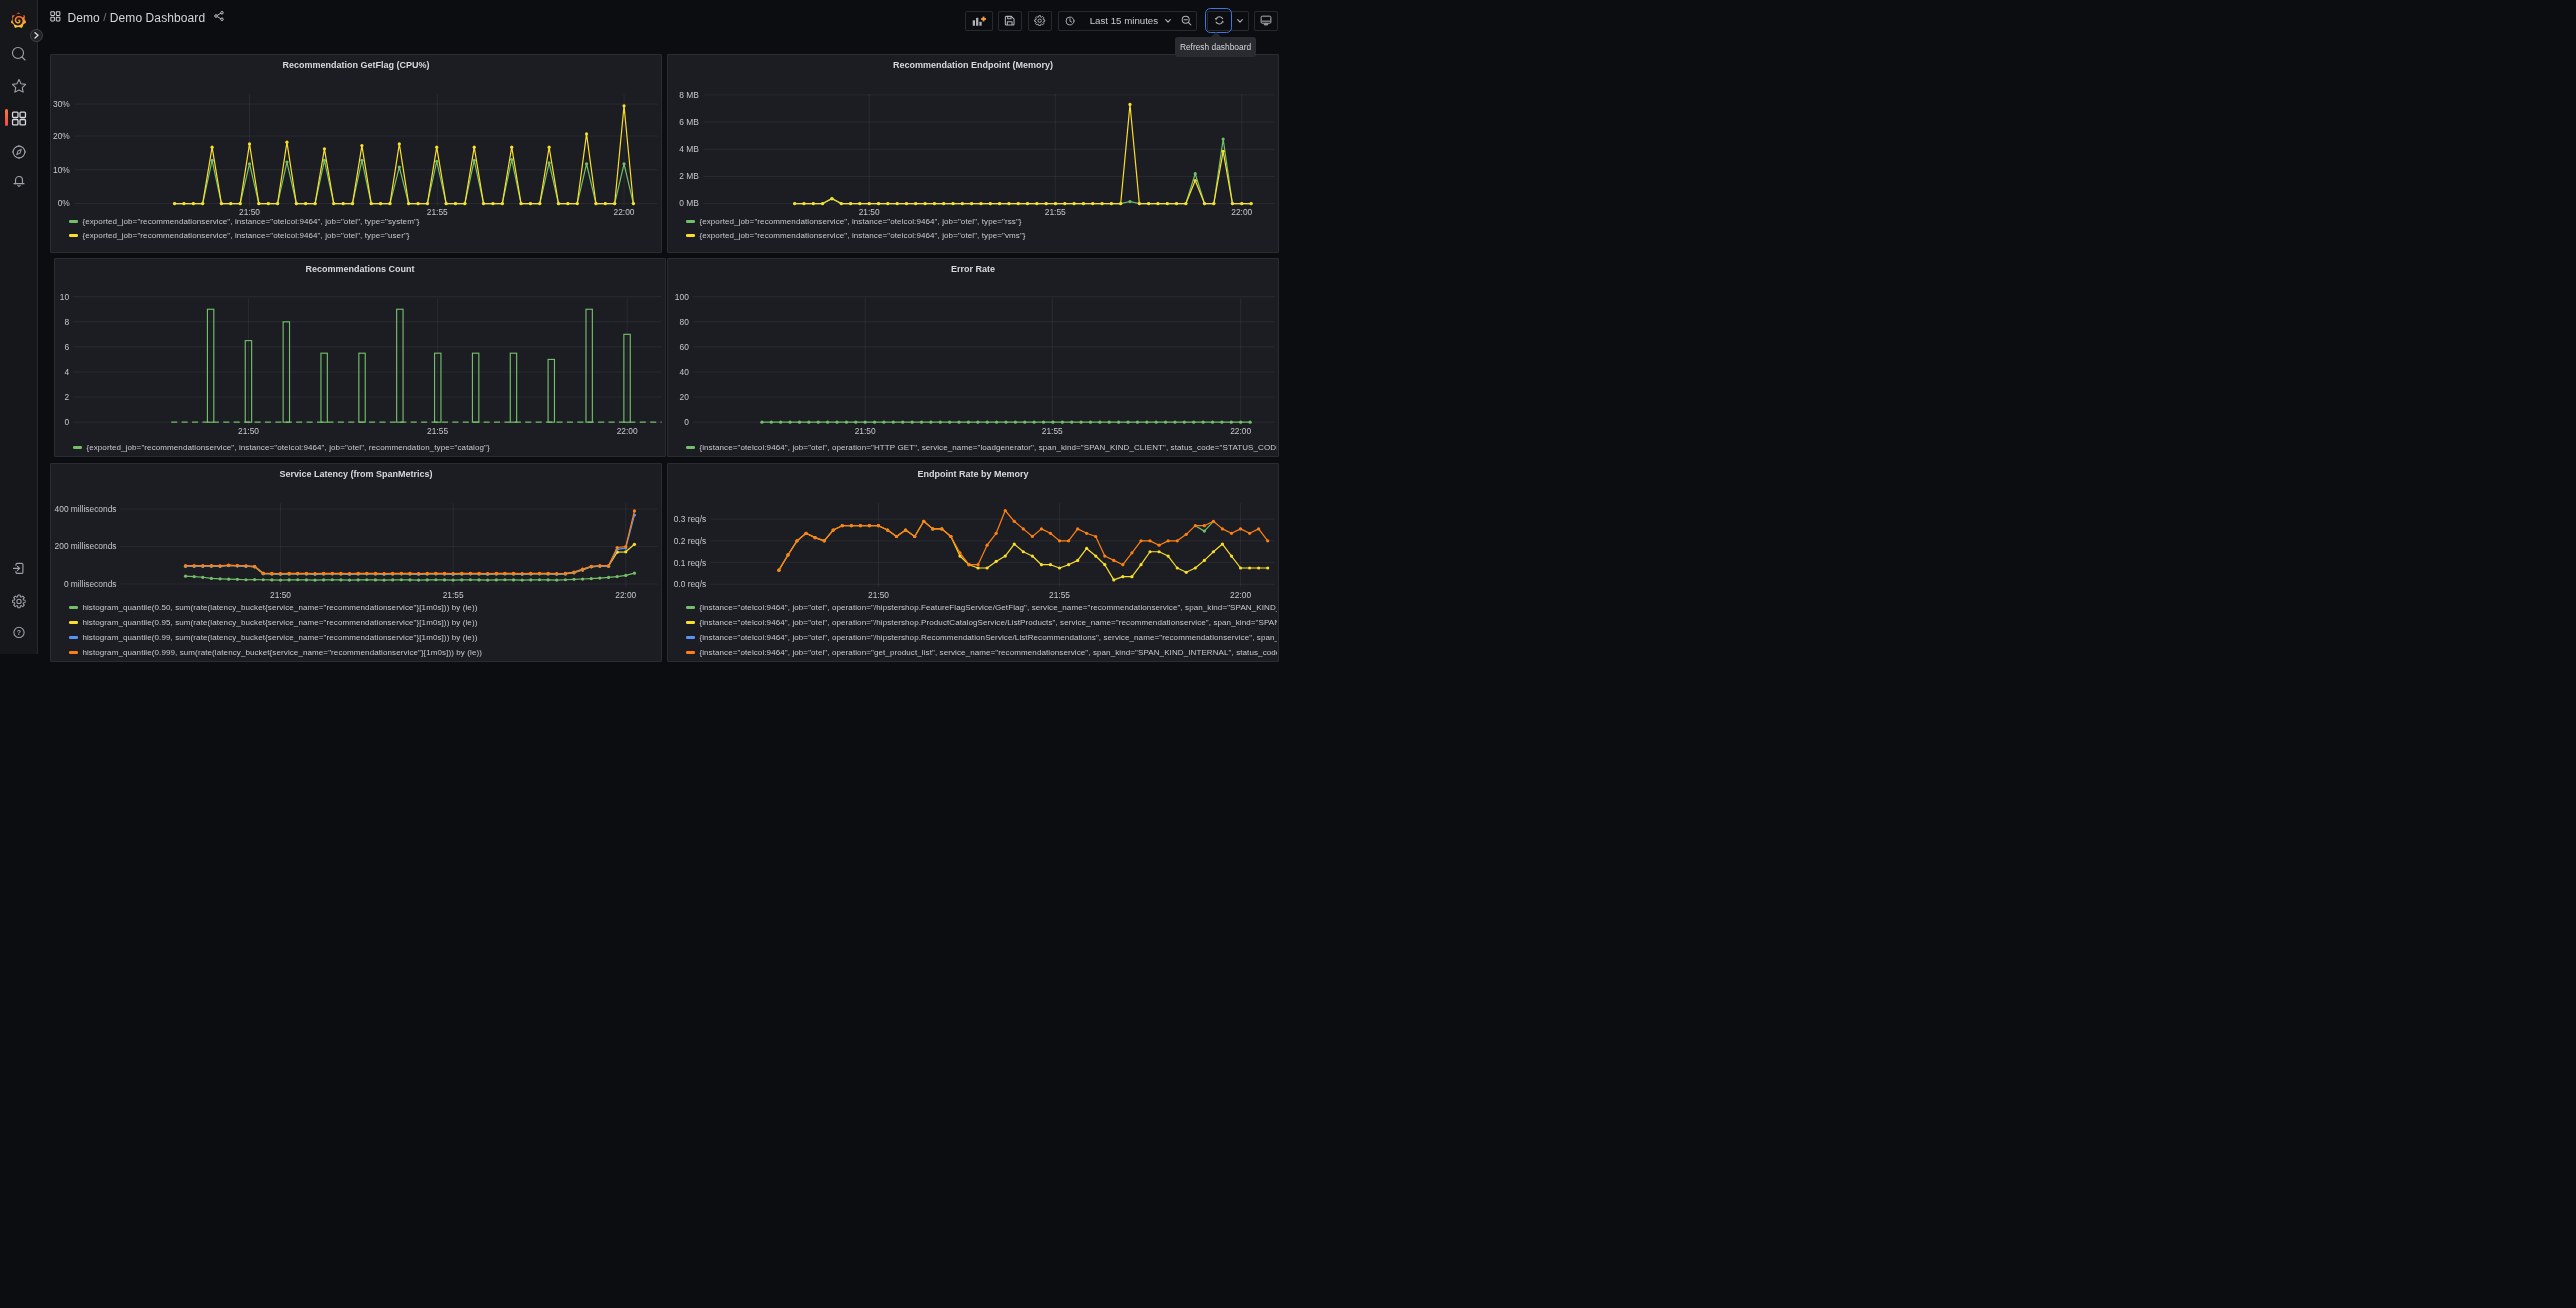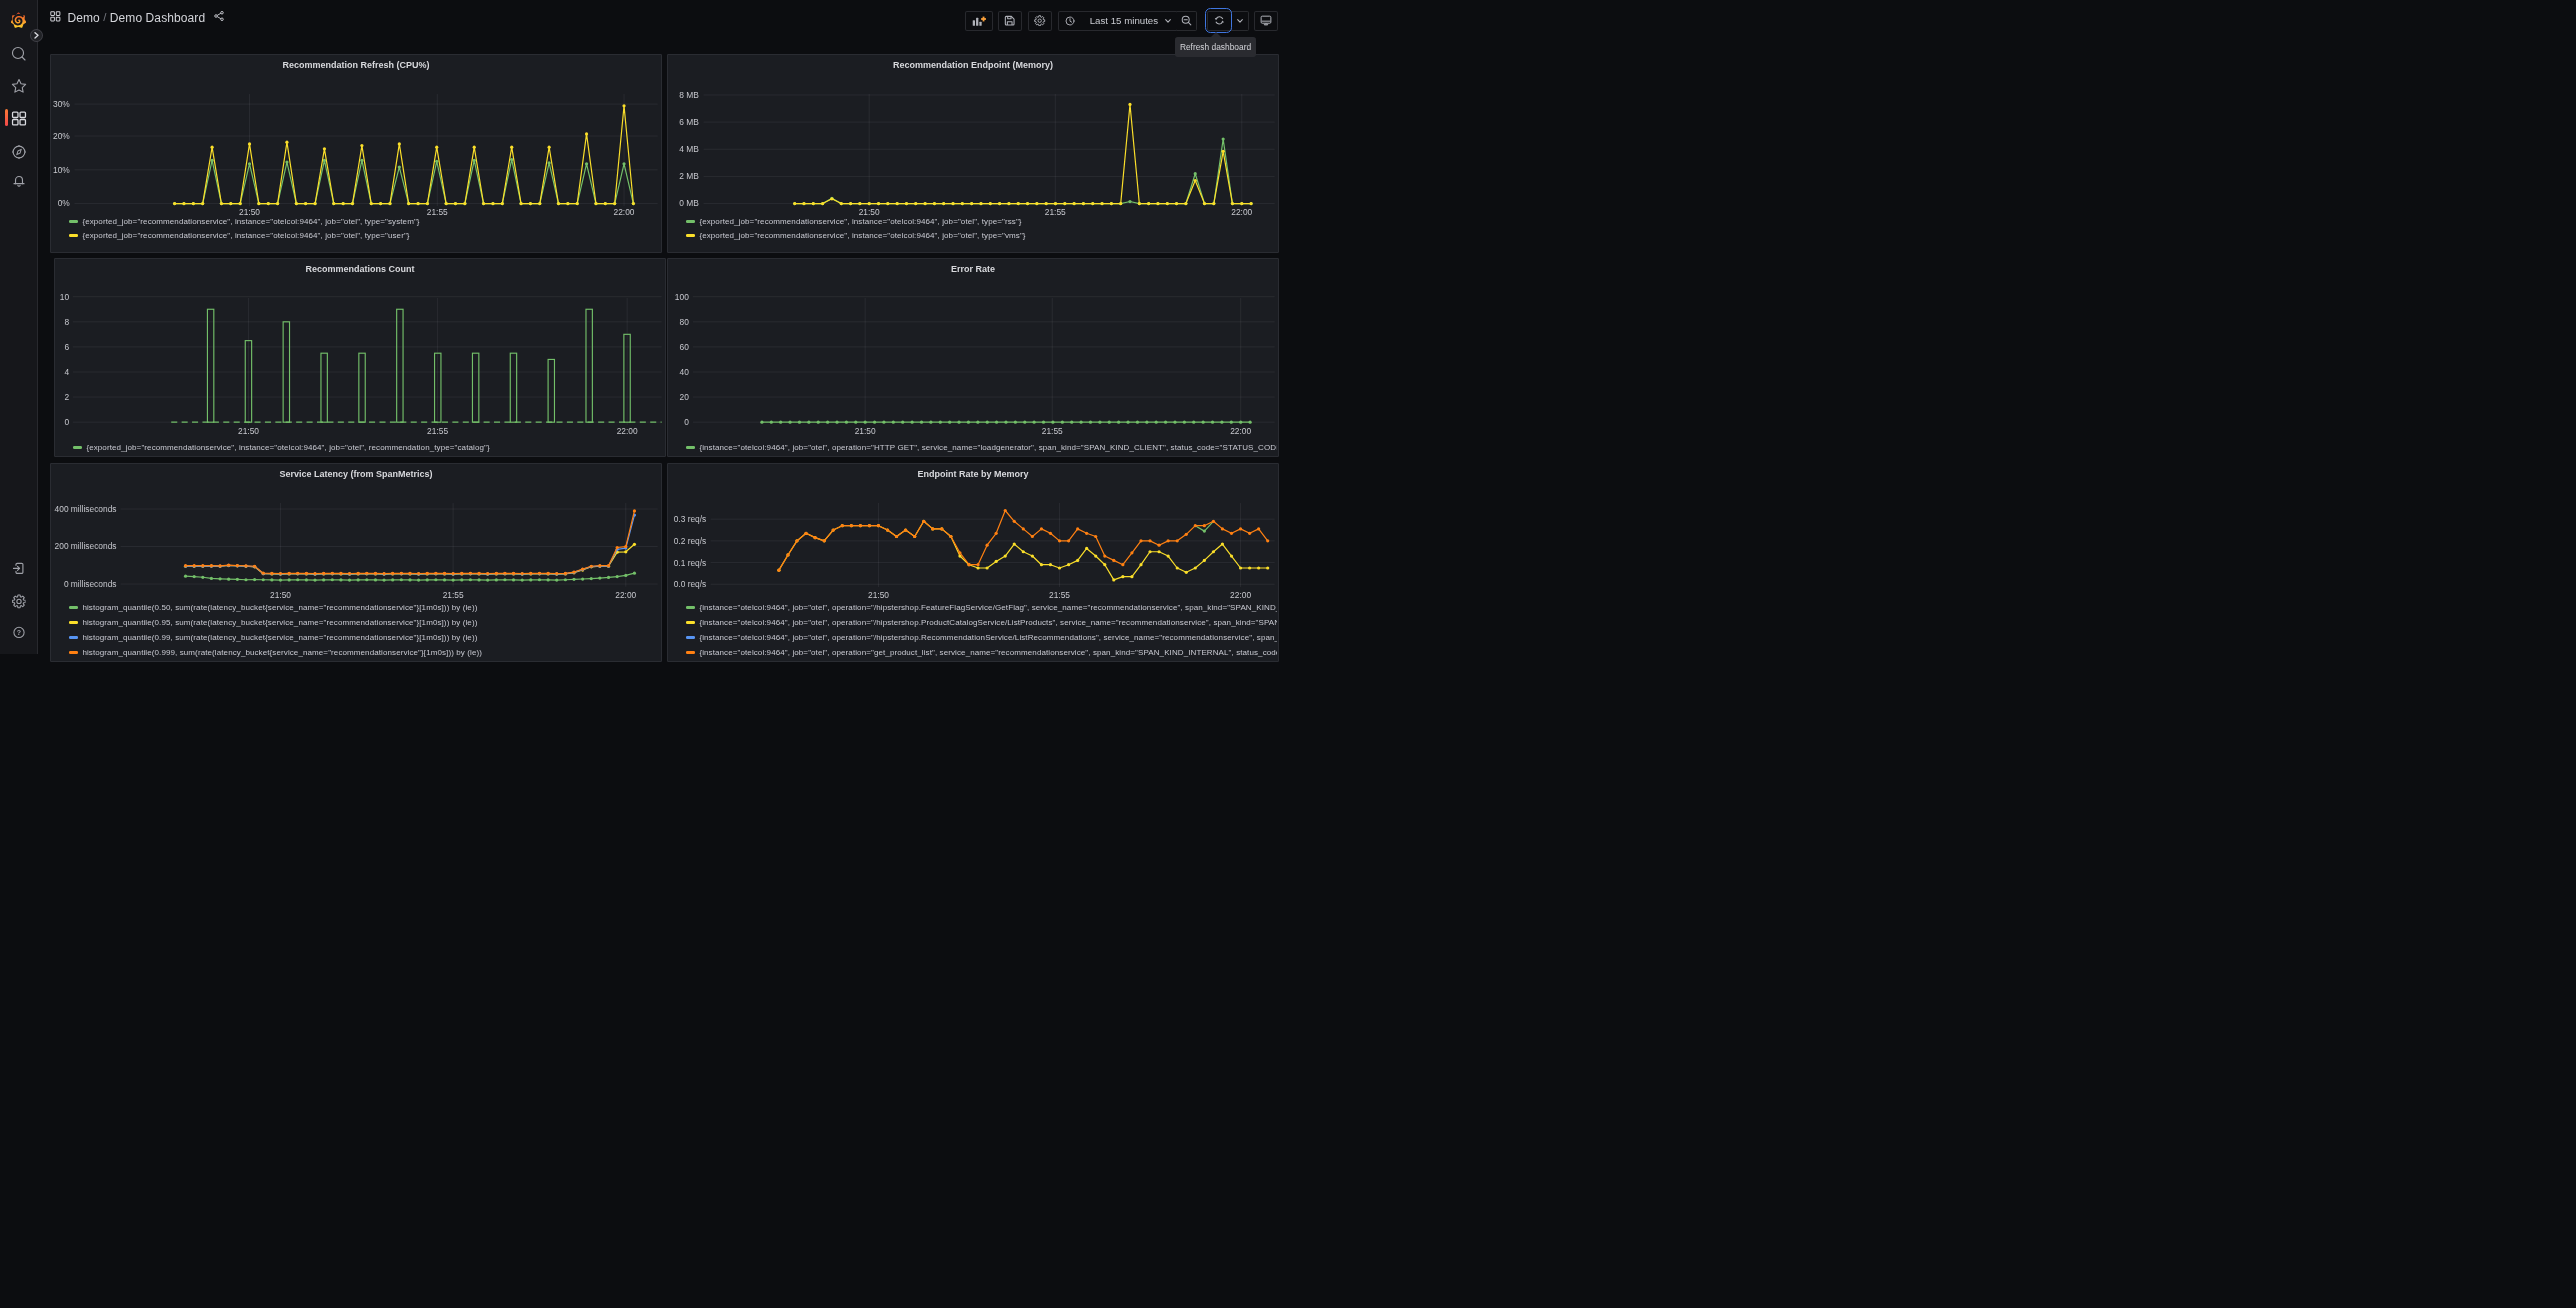--- a/index.html
+++ b/index.html
@@ -200,21 +200,21 @@
     <svg width="12" height="11.4" viewBox="0 0 18 17">
       <g fill="none" stroke="#b0b2b9" stroke-width="1.5">
         <rect x="1.7" y="1.7" width="14.6" height="10.6" rx="1.6"></rect>
         <line x1="2.5" y1="9.2" x2="15.5" y2="9.2"></line>
         <path d="M6.5 14.8 a1 1 0 0 1 1-1.3 h3 a1 1 0 0 1 1 1.3 Z" stroke-linejoin="round"></path>
       </g>
     </svg>
   </div>
 <div class="ttip">Refresh dashboard<div class="tarrow"></div></div>
 <div class="panel" style="left:50px;top:54px">
-    <div class="ptitle">Recommendation Refresh (CPU%)</div>
+    <div class="ptitle">Recommendation GetFlag (CPU%)</div>
     <svg width="612" height="199" viewBox="0 0 911 296">
       <line x1="35" y1="73" x2="903" y2="73" stroke="rgba(204,204,220,0.12)" stroke-width="1"></line>
       <line x1="35" y1="120.5" x2="903" y2="120.5" stroke="rgba(204,204,220,0.12)" stroke-width="1"></line>
       <line x1="35" y1="170.8" x2="903" y2="170.8" stroke="rgba(204,204,220,0.12)" stroke-width="1"></line>
       <line x1="35" y1="221" x2="903" y2="221" stroke="rgba(204,204,220,0.12)" stroke-width="1"></line>
       <line x1="295.5" y1="58" x2="295.5" y2="225" stroke="rgba(204,204,220,0.12)" stroke-width="1"></line>
       <line x1="575" y1="58" x2="575" y2="225" stroke="rgba(204,204,220,0.12)" stroke-width="1"></line>
       <line x1="853" y1="58" x2="853" y2="225" stroke="rgba(204,204,220,0.12)" stroke-width="1"></line>
       <polyline points="184.0,221.0 197.9,221.0 211.9,221.0 225.8,221.0 239.8,156.9 253.7,221.0 267.6,221.0 281.6,221.0 295.5,161.8 309.4,221.0 323.4,221.0 337.3,221.0 351.2,159.3 365.2,221.0 379.1,221.0 393.1,221.0 407.0,156.9 420.9,221.0 434.9,221.0 448.8,221.0 462.8,156.9 476.7,221.0 490.6,221.0 504.6,221.0 518.5,166.7 532.4,221.0 546.4,221.0 560.3,221.0 574.2,158.1 588.2,221.0 602.1,221.0 616.1,221.0 630.0,156.9 643.9,221.0 657.9,221.0 671.8,221.0 685.8,155.6 699.7,221.0 713.6,221.0 727.6,221.0 741.5,160.6 755.4,221.0 769.4,221.0 783.3,221.0 797.2,161.8 811.2,221.0 825.1,221.0 839.1,221.0 853.0,161.8 866.9,221.0" fill="none" stroke="#73bf69" stroke-width="1.8" stroke-linejoin="round"></polyline>
       <circle cx="184.0" cy="221.0" r="2.4" fill="#73bf69"></circle>

